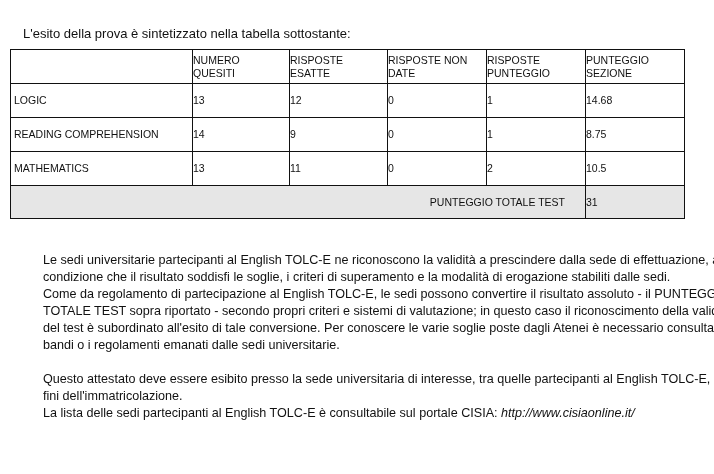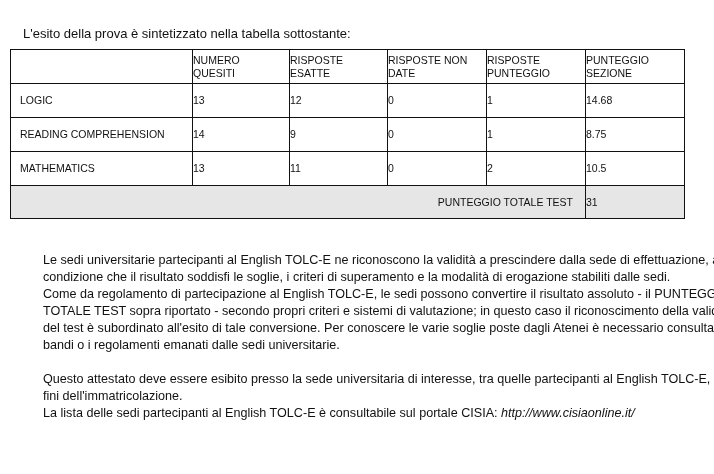--- a/index.html
+++ b/index.html
@@ -17,23 +17,23 @@
       width: 674px;
       font-size: 10.5px;
     }
     table.results td, table.results th {
       border: 1.5px solid #111; padding: 0;
       font-weight: normal; text-align: left; vertical-align: middle;
       line-height: 13px;
     }
     table.results thead th { height: 33px; }
     table.results tbody td { height: 33px; }
-    table.results td.subject { text-align: left; padding-left: 9px; }
+    table.results td.subject { text-align: left; padding-left: 3px; }
     table.results tr.total td { background: #e6e6e6; height: 32px; }
-    table.results tr.total td.total-label { text-align: right; padding-right: 12px; }
+    table.results tr.total td.total-label { text-align: right; padding-right: 20px; }
     .body-text {
       position: absolute; left: 27px; top: 236px; width: 700px;
       font-size: 12.6px; line-height: 17px; margin: 16px;
     }
     .body-text p { margin: 0; }
     .body-text .gap { height: 17px; }
     .url { font-style: italic; }
   </style>
 </head>
 <body>

